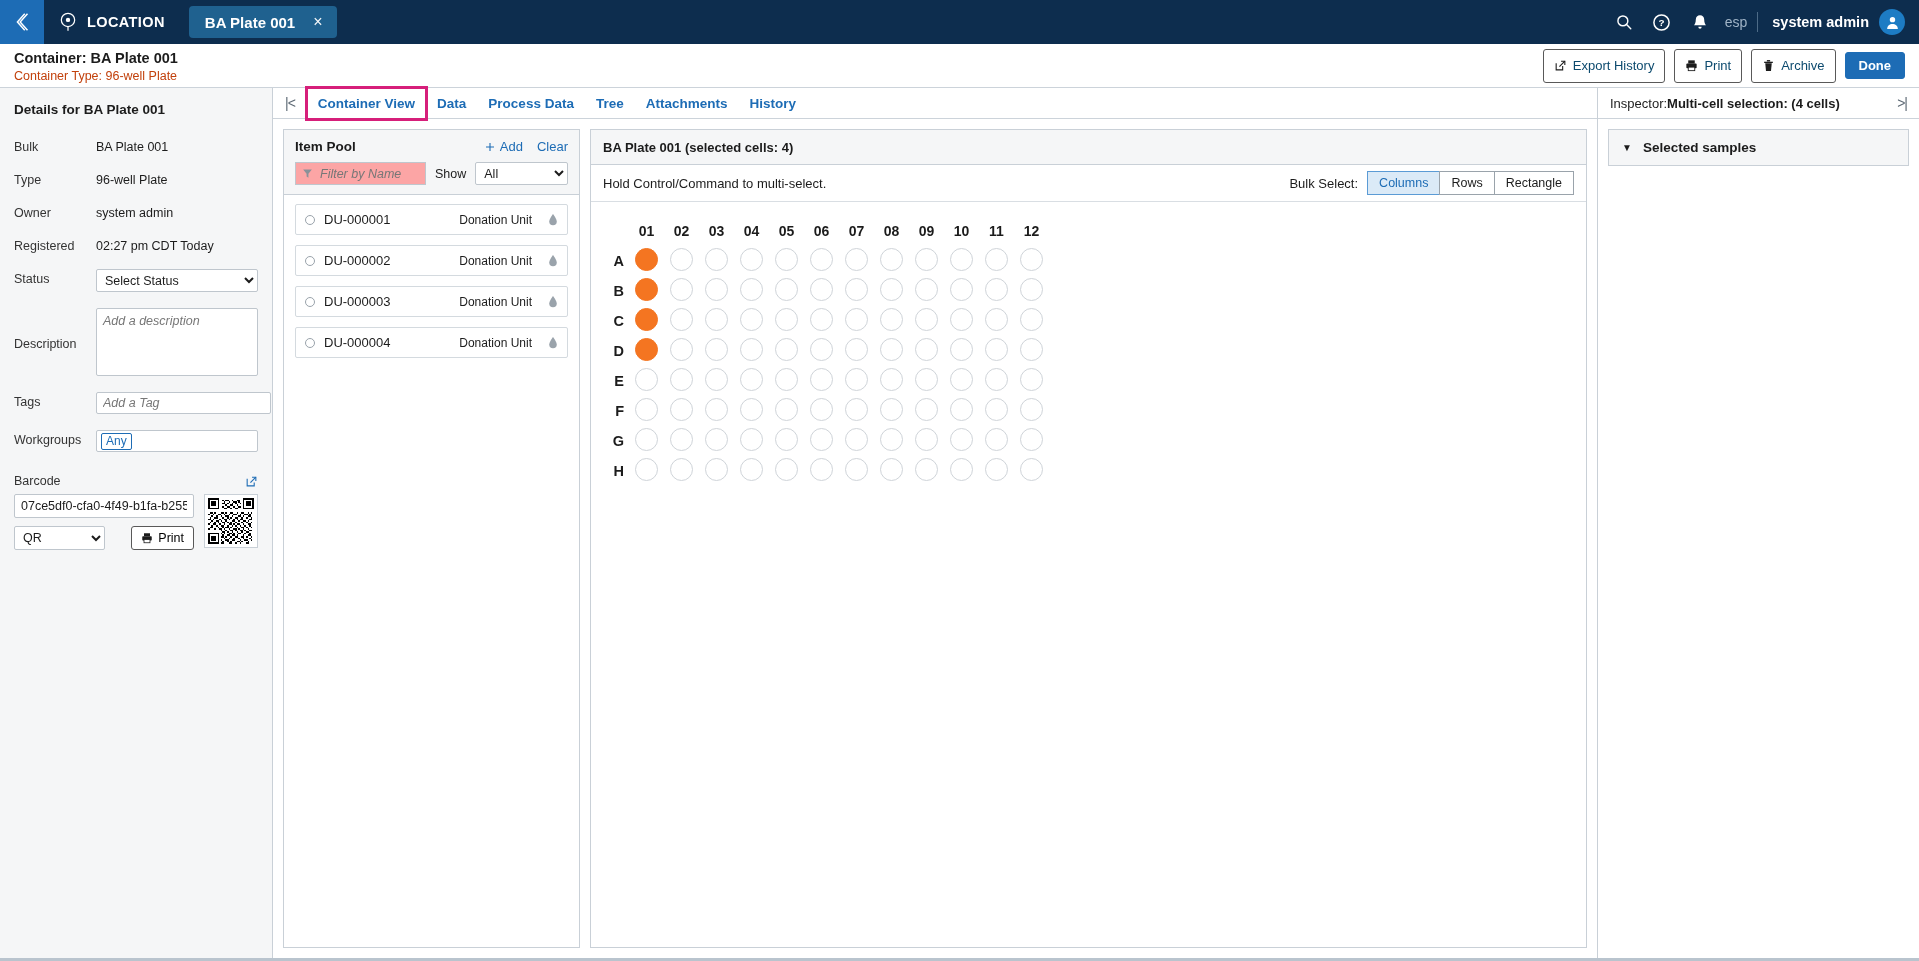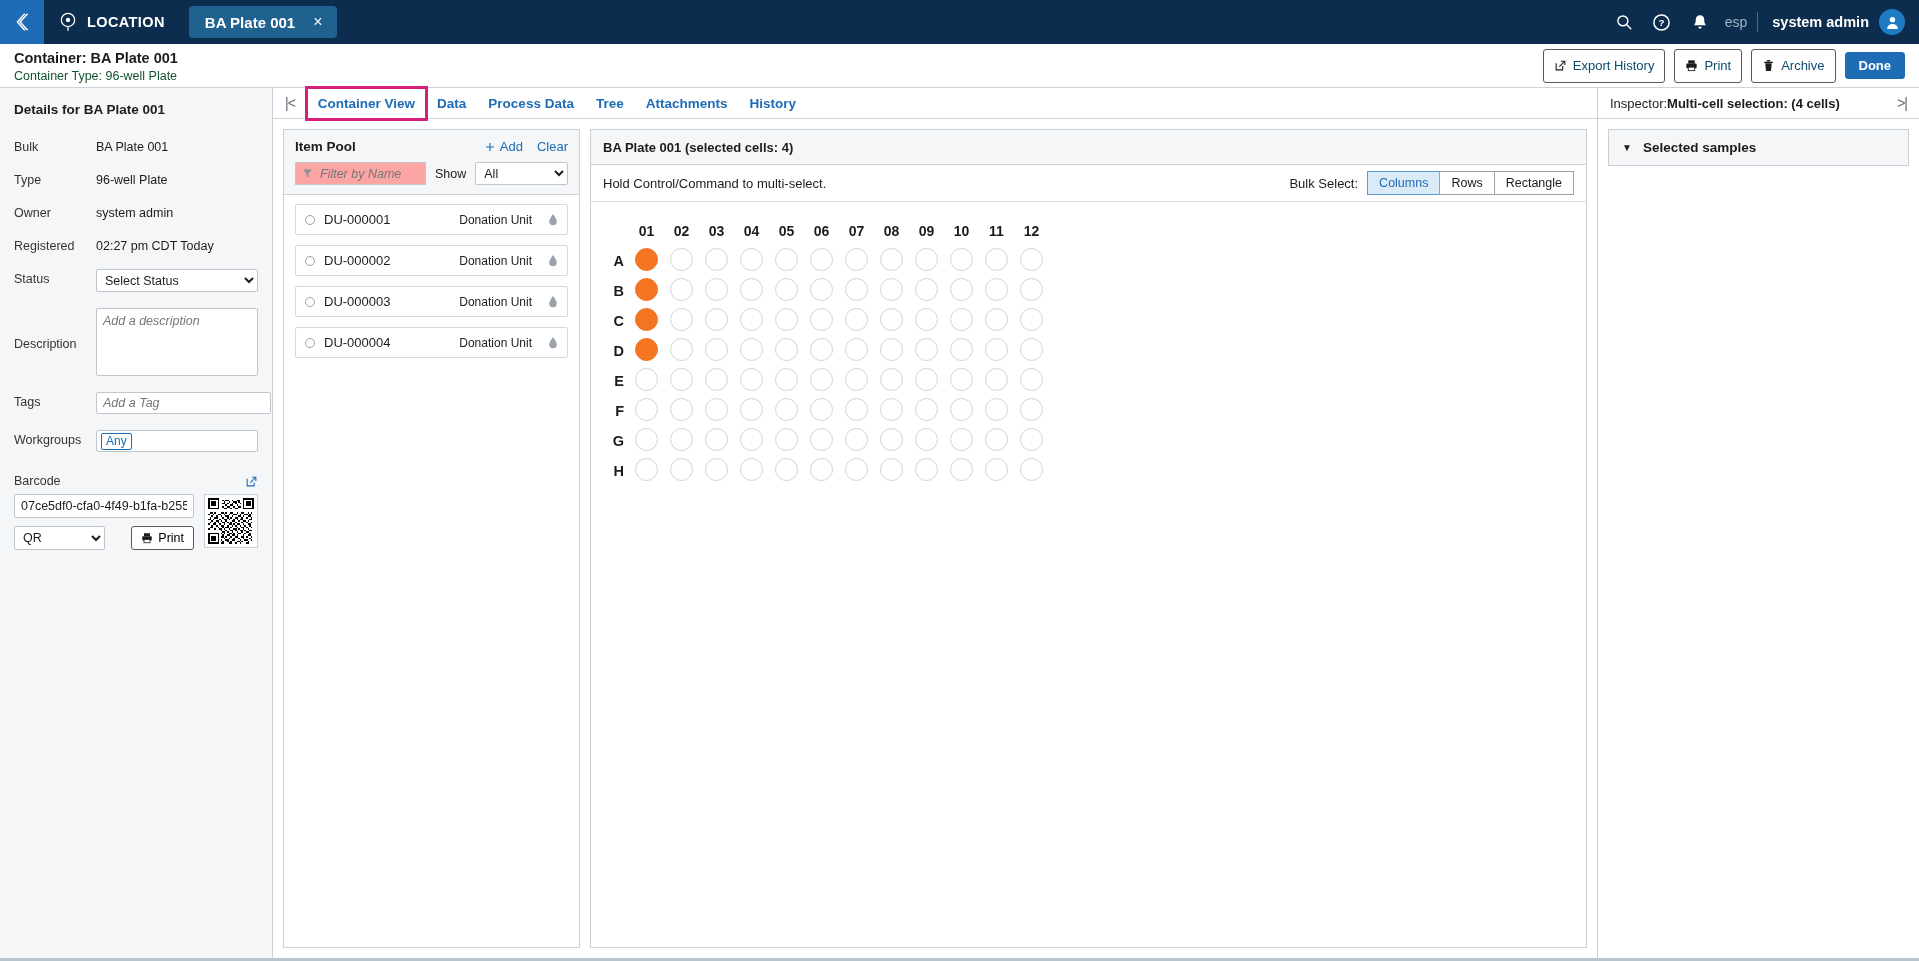--- a/index.html
+++ b/index.html
@@ -44,21 +44,21 @@
   }
 
   
   .pagehead {
     flex: 0 0 44px; height:44px; display:flex; align-items:center;
     padding: 0 14px 0 14px; border-bottom:1px solid #ccd3da; background:#fff;
     position:relative;
   }
   .pagehead-titles { display:flex; flex-direction:column; gap:2px; padding-top:2px; }
   .ph-title { font-size:14.5px; font-weight:700; color:#1c1c1c; line-height:1.15; }
-  .ph-sub { font-size:12.5px; color:#14532d; line-height:1.15; }
+  .ph-sub { font-size:12.5px; color:#c2410c; line-height:1.15; }
   .ph-actions { margin-left:auto; display:flex; align-items:center; gap:9px; }
   .btn {
     height:27px; border:1px solid #595959; background:#fff; border-radius:3px;
     font-size:13px; color:#0c4a6e; display:inline-flex; align-items:center; gap:6px;
     padding: 16px 10px; cursor:pointer; font-family:"Liberation Sans", sans-serif;
     white-space:nowrap;
   }
   .btn-primary {
     background:#1d6cb5; border-color:#1d6cb5; color:#fff; font-weight:700; padding:0 13px;
   }

